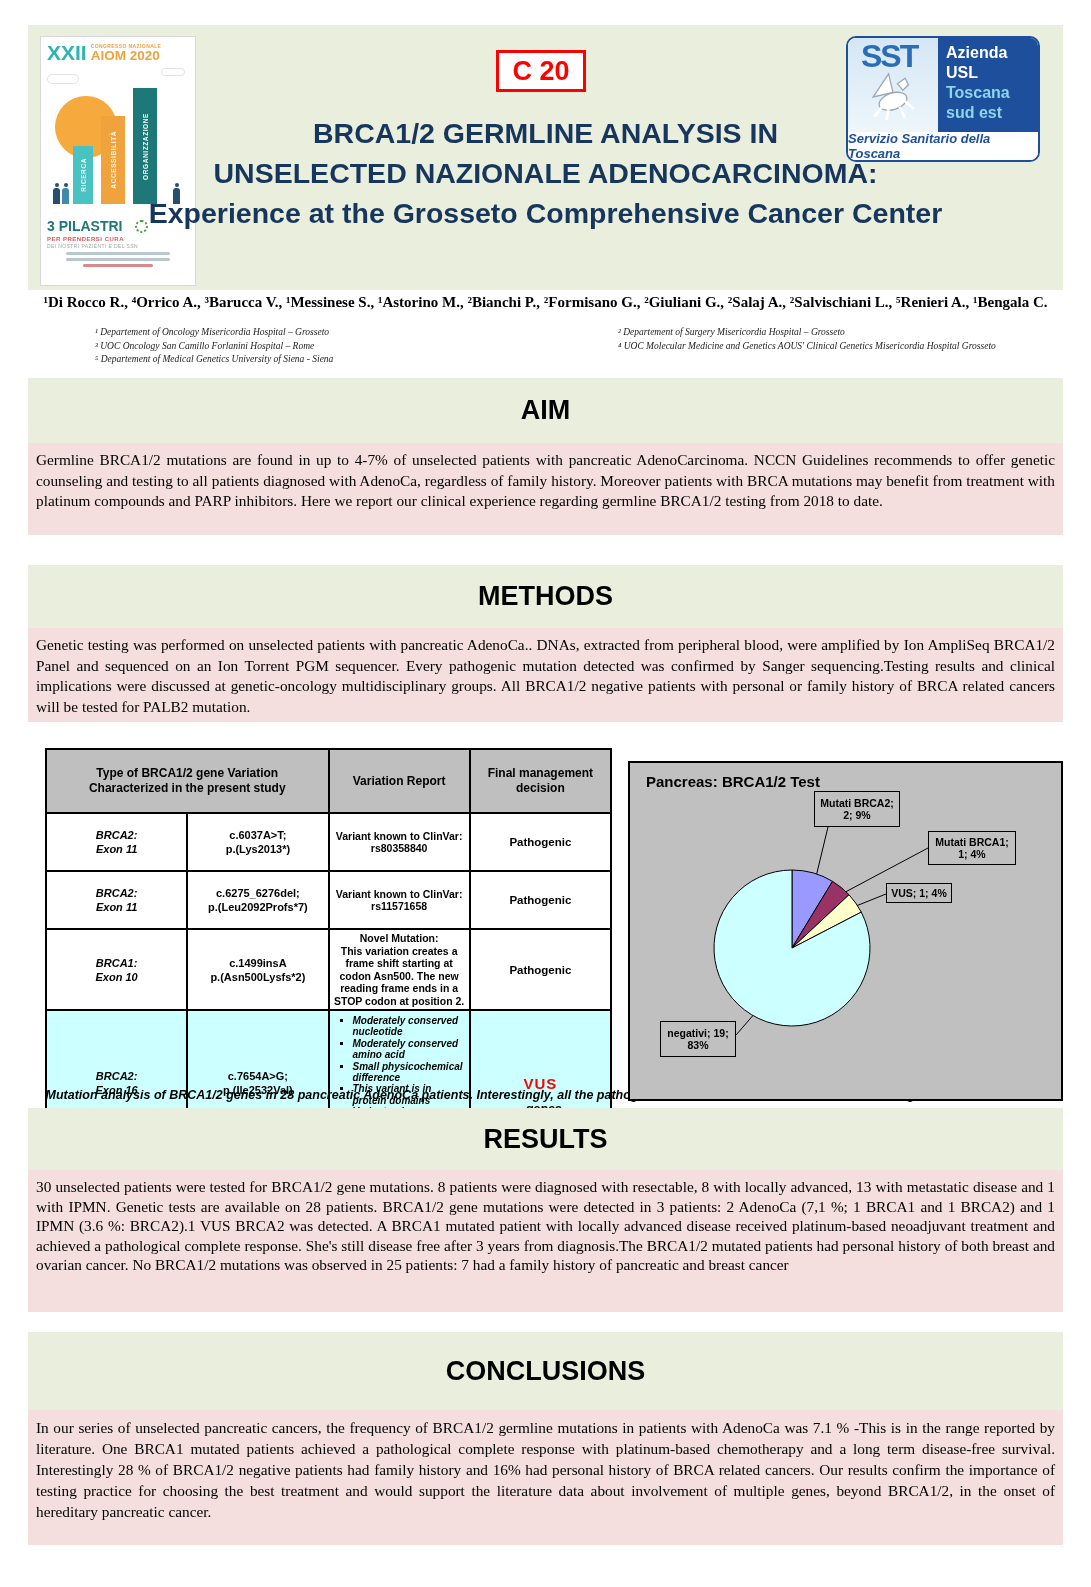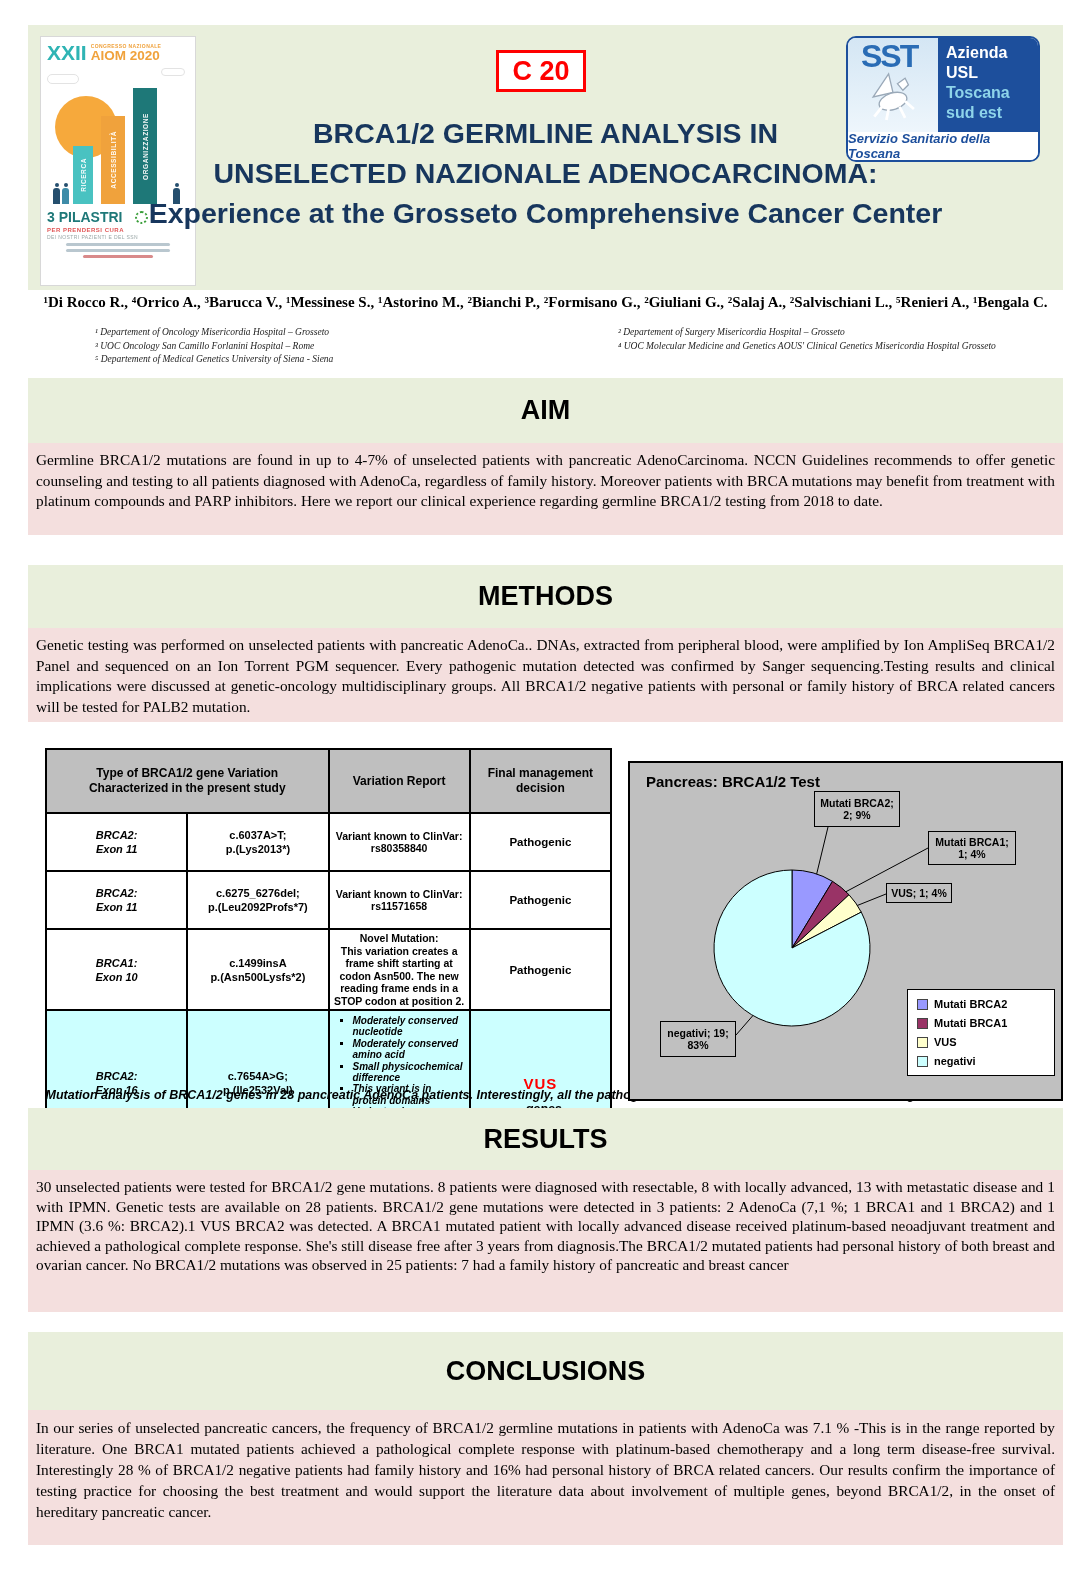--- a/index.html
+++ b/index.html
@@ -30,21 +30,21 @@
   .cloud.c1 { left:0; top:8px; width:32px; height:10px; }
   .cloud.c2 { right:4px; top:2px; width:24px; height:8px; }
   .pillar { position:absolute; bottom:0; display:flex; align-items:center; justify-content:center; }
   .pillar span { writing-mode:vertical-rl; transform:rotate(180deg); font-size:6.5px; font-weight:bold;
                  letter-spacing:.6px; color:rgba(255,255,255,.95); }
   .p1 { left:26px; width:20px; height:58px; background:#49c2c1; }
   .p2 { left:54px; width:24px; height:88px; background:#f0a23c; }
   .p3 { left:86px; width:24px; height:116px; background:#1e7878; }
   .person { position:absolute; width:7px; height:16px; background:#254f6e; border-radius:3px 3px 0 0; }
   .person::before { content:""; position:absolute; top:-5px; left:1.5px; width:4px; height:4px; border-radius:50%; background:#254f6e; }
-  .aiom-slogan { margin-top:5px; color:#1e7878; font-weight:bold; font-size:14px; display:flex; align-items:center; gap:13px; }
+  .aiom-slogan { margin-top:14px; color:#1e7878; font-weight:bold; font-size:14px; display:flex; align-items:center; gap:13px; }
   .aiom-mark { width:13px; height:13px; border-radius:50%; border:2px dotted #3a9e3a; display:inline-block; }
   .aiom-s2 { color:#e05555; font-weight:bold; font-size:6px; letter-spacing:.5px; margin-top:2px; }
   .aiom-s3 { color:#9aa7a7; font-size:5px; letter-spacing:.4px; margin-top:1px; }
   .aiom-bar { height:3px; background:#b9c7cf; margin:3px auto 0; width:104px; border-radius:2px; }
   .aiom-bar.red { background:#d98a8a; width:70px; }
 
   
   #sst-logo { position:absolute; left:846px; top:36px; width:194px; height:126px; border-radius:10px;
               overflow:hidden; border:2px solid #1d4f9c; background:#ffffff; display:flex; flex-direction:column; }
   .sst-top { display:flex; height:96px; }
@@ -282,38 +282,20 @@
           <path d="M 162 185 L 231.25504703538525 149.11492705697015 A 78 78 0 1 1 161.99999999999997 107 Z" fill="#CCFFFF" stroke="#000" stroke-width="1"></path>
         </g>
     </svg>
     <div id="callout-brca2" class="callout">Mutati BRCA2;
 2; 9%</div>
     <div id="callout-brca1" class="callout">Mutati BRCA1;
 1; 4%</div>
     <div id="callout-vus" class="callout">VUS; 1; 4%</div>
     <div id="callout-neg" class="callout">negativi; 19;
 83%</div>
-    <div id="chart-legend">
-      <div class="legend-item">
-        <span class="legend-swatch" style="background: rgb(153, 153, 255);"></span>
-        <span>Mutati BRCA2</span>
-      </div>
-      <div class="legend-item">
-        <span class="legend-swatch" style="background: rgb(153, 51, 102);"></span>
-        <span>Mutati BRCA1</span>
-      </div>
-      <div class="legend-item">
-        <span class="legend-swatch" style="background: rgb(255, 255, 204);"></span>
-        <span>VUS</span>
-      </div>
-      <div class="legend-item">
-        <span class="legend-swatch" style="background: rgb(204, 255, 255);"></span>
-        <span>negativi</span>
-      </div>
-    </div>
   </div>
 
   <div id="results-head" class="band-green sec-head">RESULTS</div>
   <div id="results-body" class="band-pink sec-body">30 unselected  patients were tested for BRCA1/2 gene mutations. 8 patients were diagnosed with resectable, 8 with locally advanced, 13 with metastatic disease and 1 with IPMN. Genetic tests are available on 28 patients. BRCA1/2 gene mutations were detected in 3 patients: 2 AdenoCa (7,1 %; 1 BRCA1 and 1 BRCA2) and 1 IPMN (3.6 %: BRCA2).1 VUS BRCA2 was detected. A BRCA1 mutated patient with locally advanced disease received platinum-based neoadjuvant treatment and achieved a pathological complete response. She's still disease free after 3 years from diagnosis.The BRCA1/2 mutated patients  had personal history of both breast and ovarian cancer. No BRCA1/2 mutations was observed in 25 patients: 7  had a family history of pancreatic and  breast cancer</div>
 
   <div id="concl-head" class="band-green sec-head">CONCLUSIONS</div>
   <div id="concl-body" class="band-pink sec-body">In our series of unselected pancreatic cancers, the frequency of BRCA1/2 germline mutations in patients with AdenoCa  was 7.1 % -This is in the range reported by literature. One BRCA1 mutated patients achieved a pathological complete response with platinum-based chemotherapy and a long term disease-free survival. Interestingly 28 % of  BRCA1/2 negative patients had  family history and 16% had personal history of BRCA related cancers. Our results confirm the importance of testing practice for choosing the best treatment and would support the literature data about involvement of multiple genes, beyond BRCA1/2, in the onset of hereditary pancreatic cancer.</div>
 
 </div>
 

